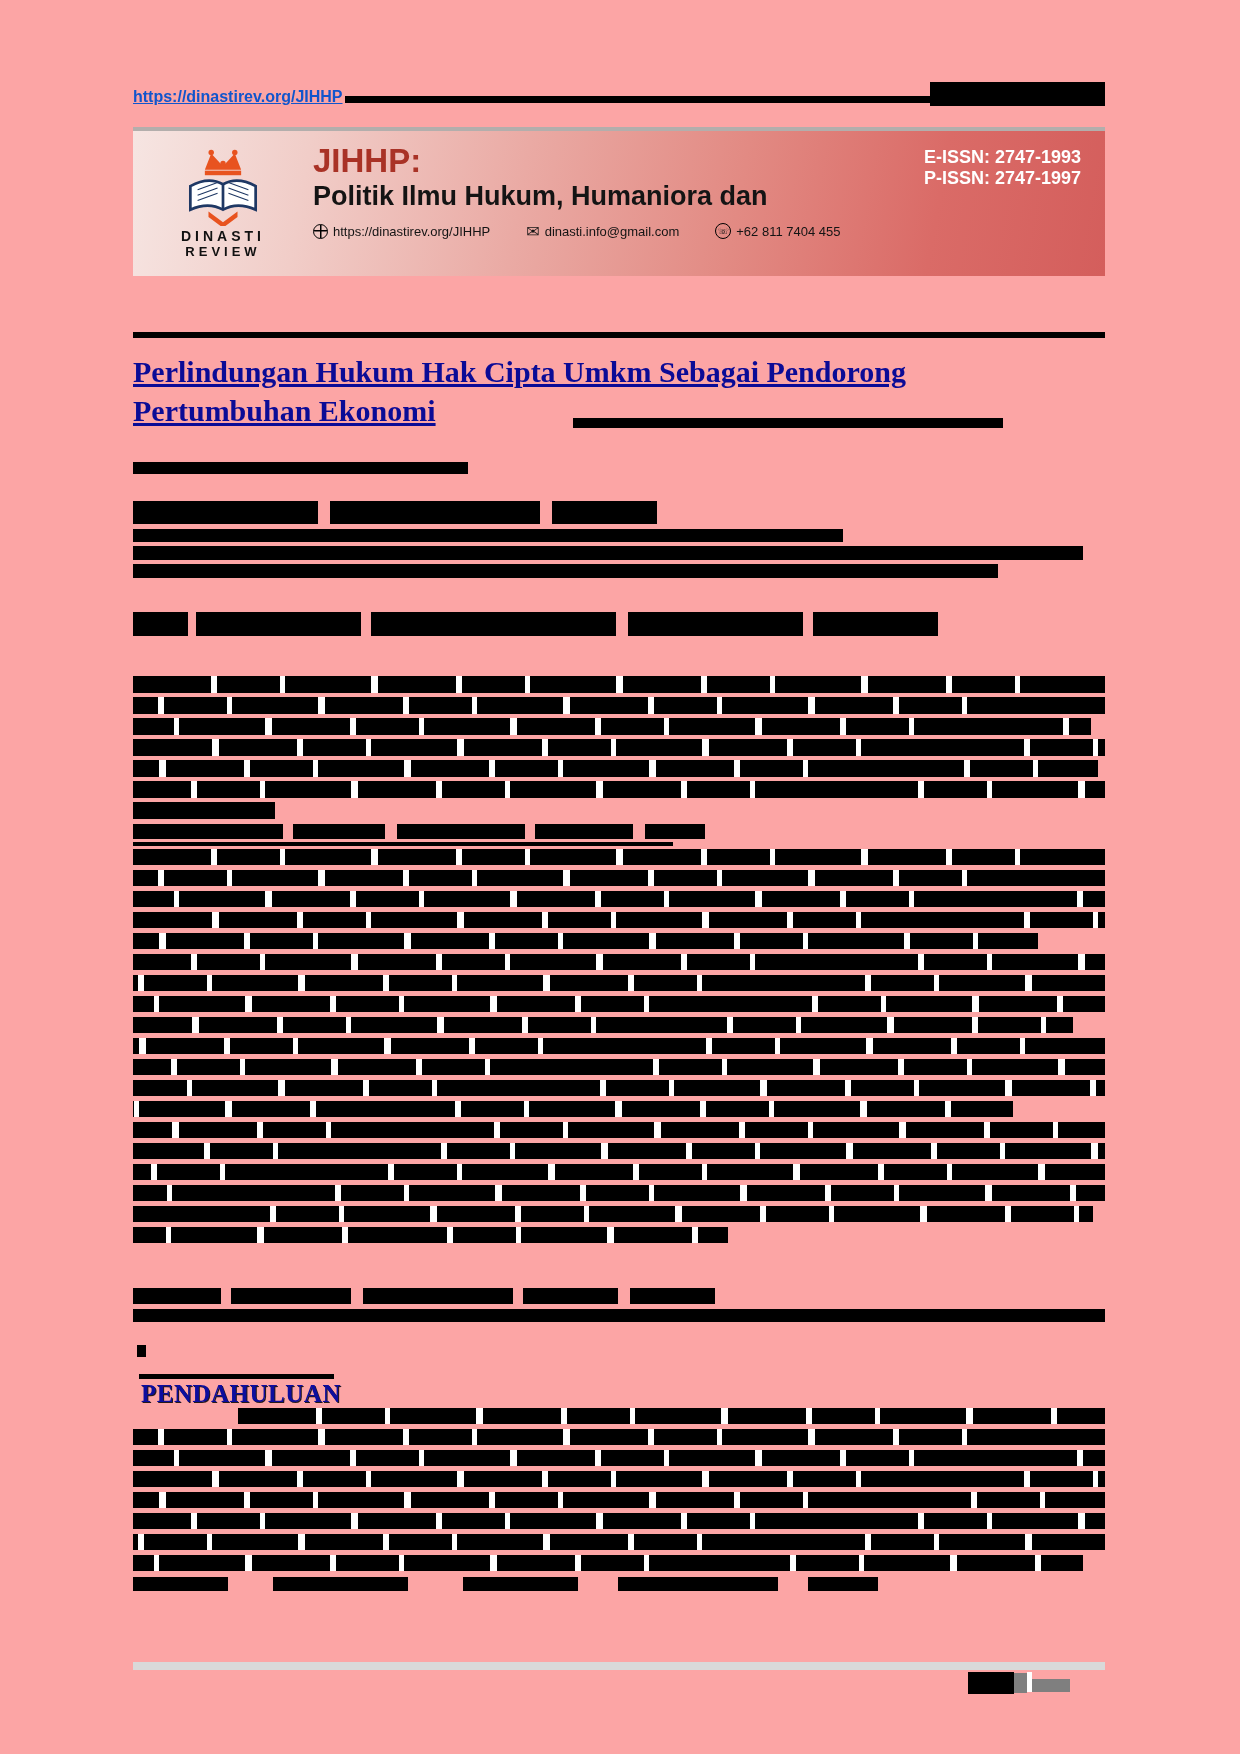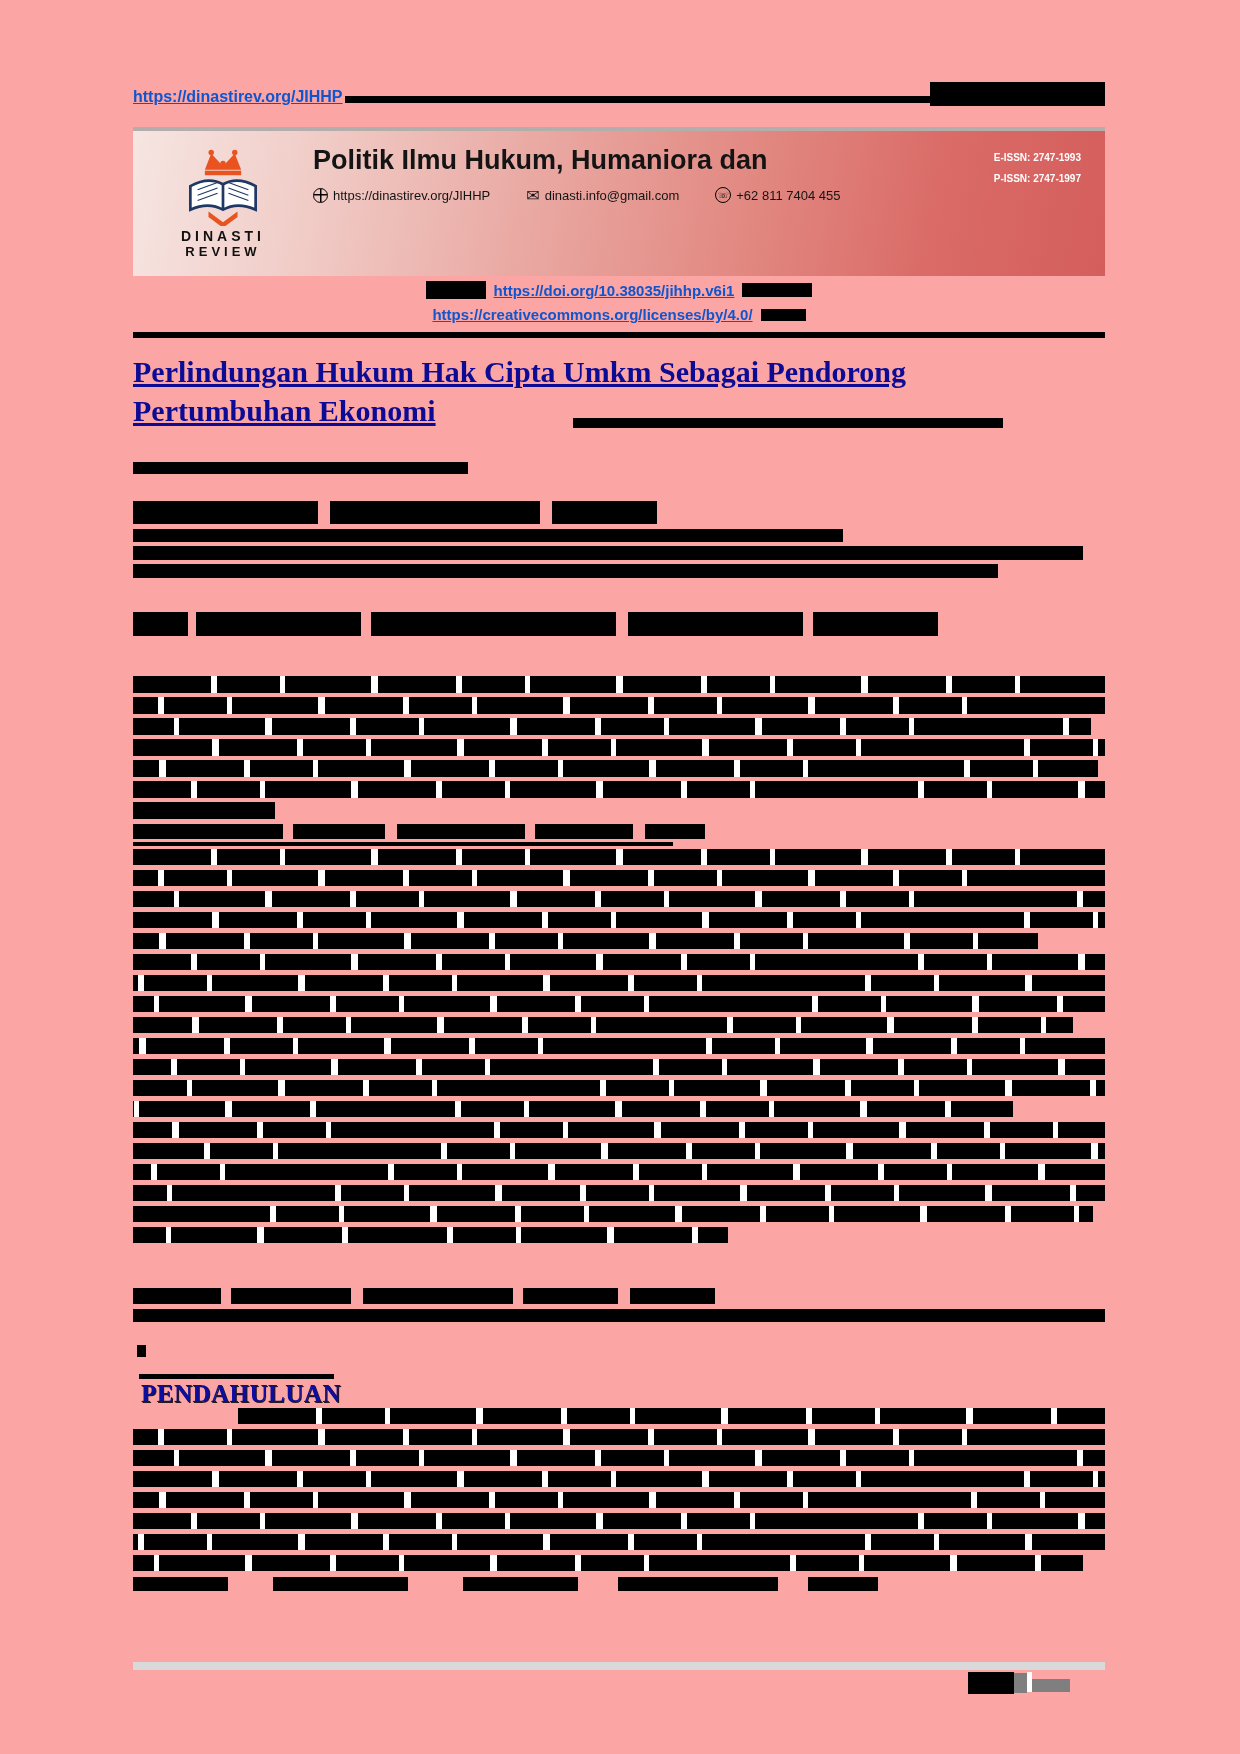--- a/index.html
+++ b/index.html
@@ -18,21 +18,21 @@
   .banner{top:127px;height:145px;border-top:4px solid #b3aeac;display:flex;
           background:linear-gradient(100deg,#f6e5e2 0%,#f1cdc8 18%,#eaaaa4 40%,#e28a83 62%,#da6b67 82%,#d45e5c 100%);}
   .logo-col{width:180px;display:flex;flex-direction:column;align-items:center;justify-content:center;padding-top:0;}
   .logo-name{font-weight:bold;font-size:14px;letter-spacing:4px;color:#111;margin-top:2px;}
   .logo-sub{font-weight:bold;font-size:13px;letter-spacing:4px;color:#111;}
   .banner-main{flex:1;padding-top:12px;}
   .jihhp{font-size:33px;font-weight:bold;color:#a93226;line-height:36px;}
   .jname{font-size:27px;font-weight:bold;color:#141414;line-height:35px;}
   .contact-row{display:flex;gap:36px;margin-top:9px;font-size:13px;color:#141414;align-items:center;}
   .contact-item{display:flex;align-items:center;gap:5px;white-space:nowrap;}
-  .issn{position:absolute;right:24px;top:16px;color:#ffffff;font-weight:bold;font-size:10px;
+  .issn{position:absolute;right:24px;top:16px;color:#ffffff;font-weight:bold;font-size:18px;
         text-align:left;line-height:21px;}
   .globe{width:15px;height:15px;border:1.5px solid #000;border-radius:50%;box-sizing:border-box;
          background:linear-gradient(#000 0 0) center/100% 1.5px no-repeat,
                     linear-gradient(#000 0 0) center/1.5px 100% no-repeat;}
   .mailg{font-size:16px;line-height:15px;}
   .phoneC{width:16px;height:16px;border:1.5px solid #000;border-radius:50%;box-sizing:border-box;
           display:flex;align-items:center;justify-content:center;font-size:9px;line-height:9px;}
 
   
   .doi-block{top:281px;text-align:center;}
@@ -86,20 +86,21 @@
         <rect x="30" y="25" width="40" height="5" fill="#e8531f"></rect>
         <path d="M14,42 Q34,31 50,40 Q66,31 86,42 L86,68 Q66,59 50,68 Q34,59 14,68 Z" fill="#ffffff" stroke="#1f3864" stroke-width="3"></path>
         <path d="M50,40 L50,68" stroke="#1f3864" stroke-width="3"></path>
         <path d="M22,46 L44,38 M22,52 L44,44 M22,58 L44,50 M78,46 L56,38 M78,52 L56,44 M78,58 L56,50" stroke="#1f3864" stroke-width="1.2"></path>
         <path d="M34,70 L50,82 L66,70 L66,76 L50,88 L34,76 Z" fill="#e8531f"></path>
       </svg>
       <div class="logo-name">DINASTI</div>
       <div class="logo-sub">REVIEW</div>
     </div>
     <div class="banner-main">
+      <div class="jihhp">JIHHP:</div>
       <div class="jname">Politik Ilmu Hukum, Humaniora dan</div>
       <div class="contact-row">
         <div class="contact-item">
           <span class="globe"></span>
           <span>https://dinastirev.org/JIHHP</span>
         </div>
         <div class="contact-item">
           <span class="mailg">✉</span>
           <span>dinasti.info@gmail.com</span>
         </div>
@@ -108,31 +109,20 @@
           <span>+62 811 7404 455</span>
         </div>
       </div>
     </div>
     <div class="issn">
       <div>E-ISSN: 2747-1993</div>
       <div>P-ISSN: 2747-1997</div>
     </div>
   </div>
 
-  <div class="abs cx doi-block">
-    <div class="doi-line">
-      <span class="ri" style="width:60px;height:18px;"></span>
-      <a class="doc-link" href="#">https://doi.org/10.38035/jihhp.v6i1</a>
-      <span class="ri" style="width:70px;height:14px;"></span>
-    </div>
-    <div class="doi-line">
-      <a class="doc-link" href="#">https://creativecommons.org/licenses/by/4.0/</a>
-      <span class="ri" style="width:45px;height:12px;"></span>
-    </div>
-  </div>
 
   <div class="abs cx divider"></div>
 
   <div class="abs cx title">
     <div><span>Perlindungan Hukum Hak Cipta Umkm Sebagai Pendorong</span></div>
     <div><span>Pertumbuhan Ekonomi</span></div>
     <div class="title-bar"></div>
   </div>
 
   <div class="abs cx" style="top: 462px;">

